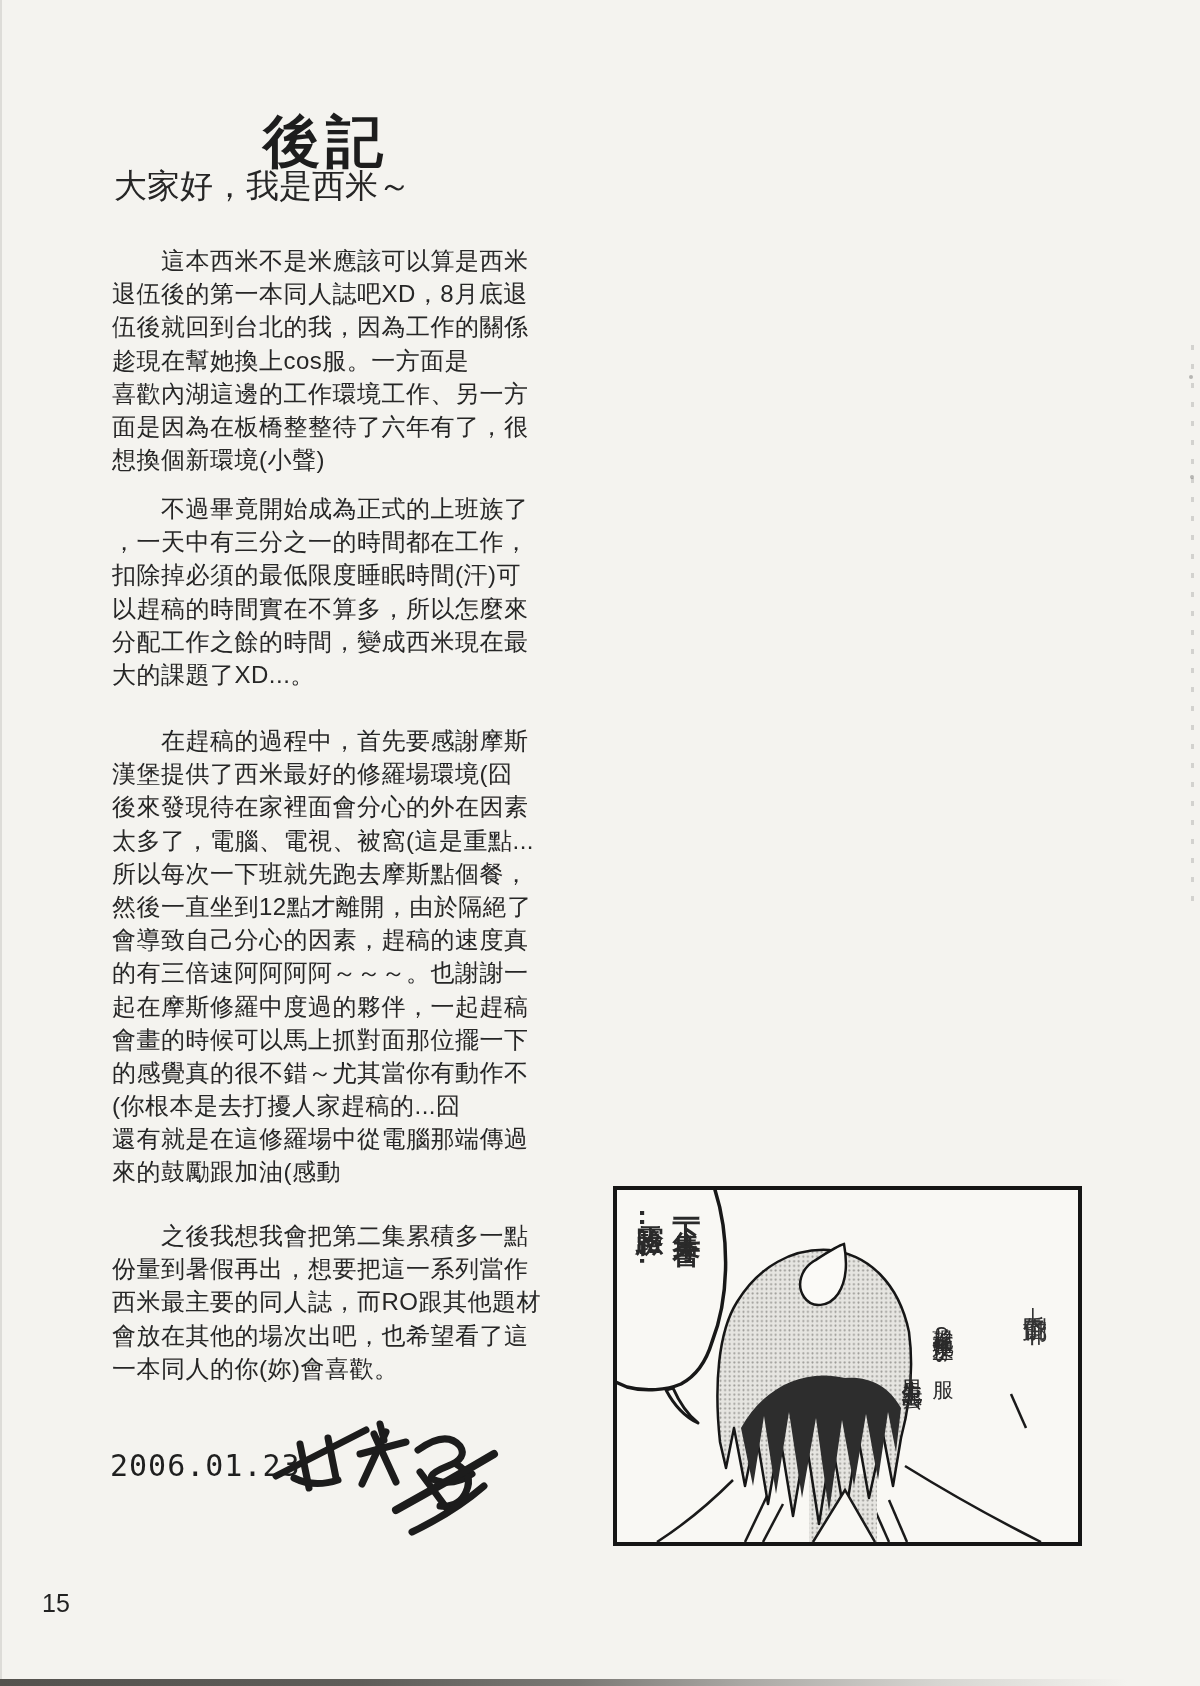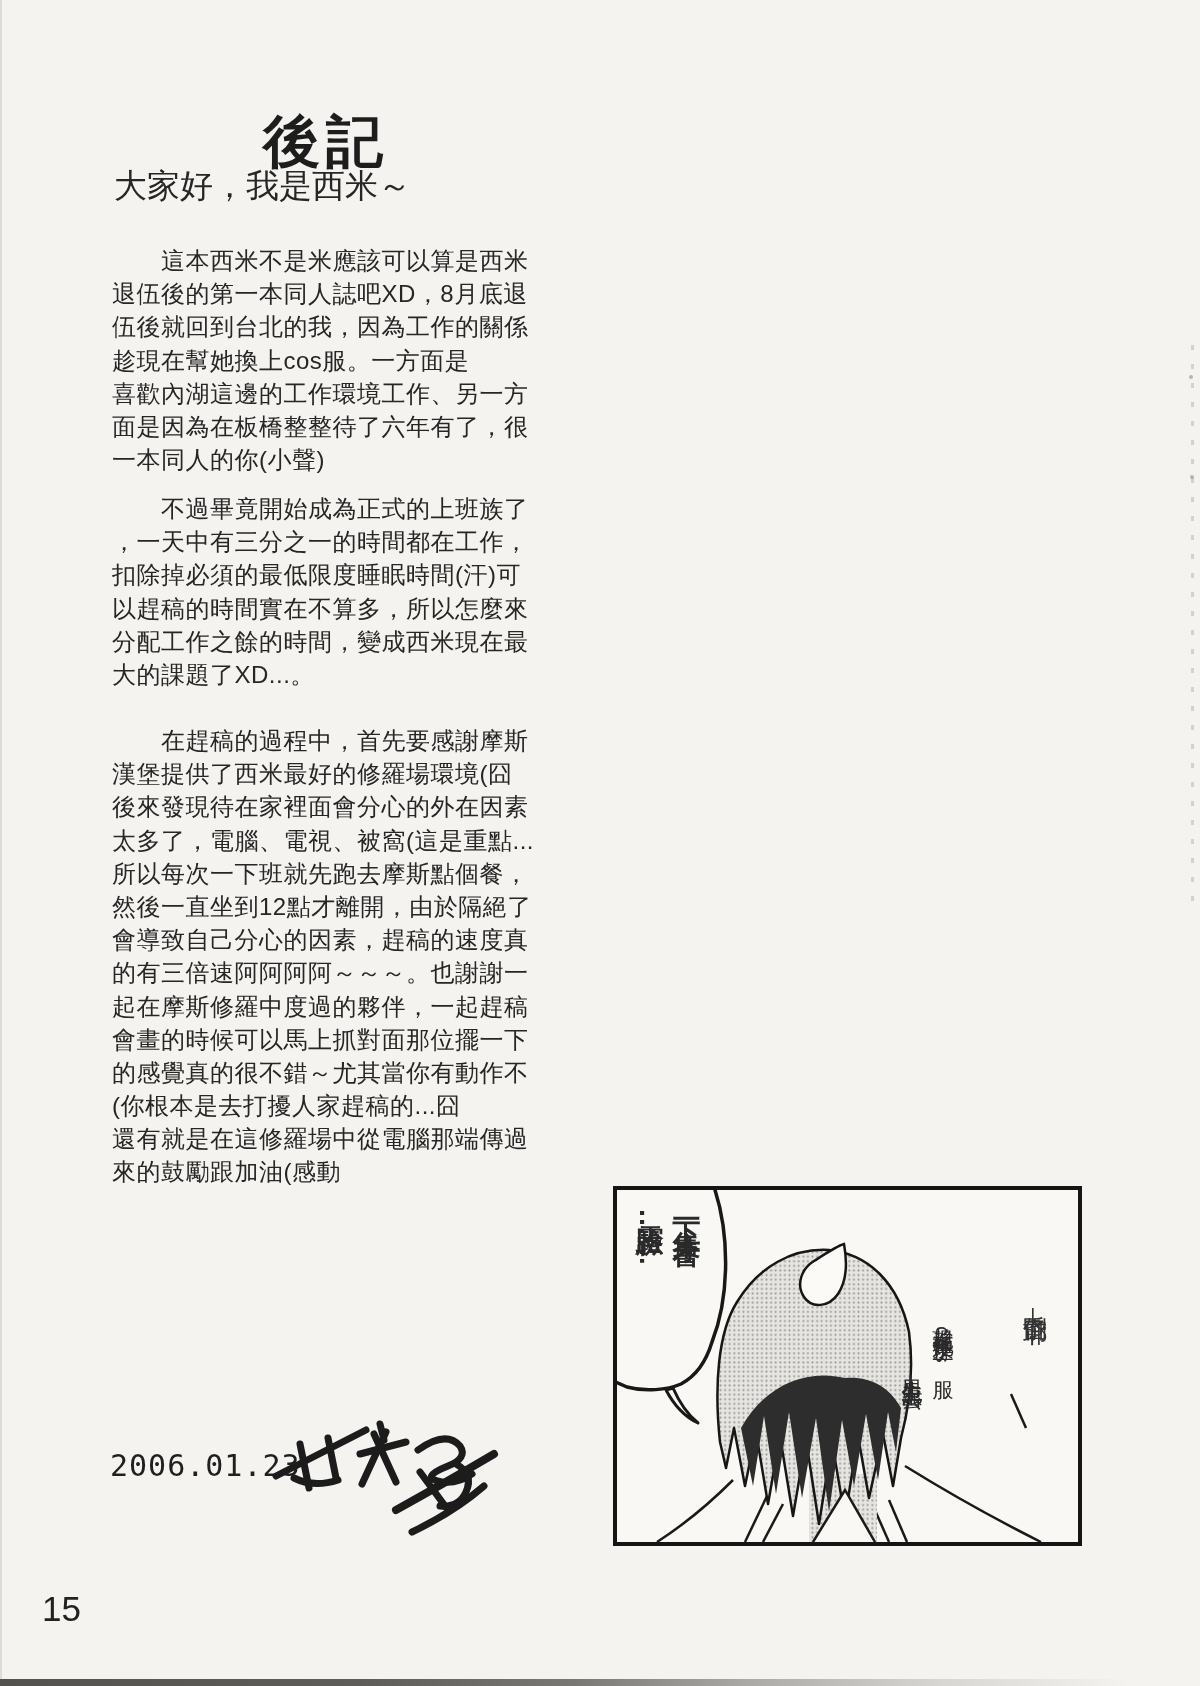--- a/index.html
+++ b/index.html
@@ -17,21 +17,21 @@
   #greeting{ font-size:33px; color:#262626; }
   .para{ left:112px; width:500px; }
   .tline{
     height:33.2px; line-height:33.2px; font-size:24px;
     letter-spacing:0.5px; white-space:pre; color:#262626;
   }
   #date-text{
     font-family:"DejaVu Sans Mono", monospace;
     font-size:30px; letter-spacing:1px; color:#1f1f1f;
   }
-  #page-number{ font-size:35px; color:#222; }
+  #page-number{ font-size:25px; color:#222; }
   #comic-panel{
     left:613px; top:1186px; width:461px; height:352px;
     border:4px solid #151515; background:#f9f8f4;
   }
   .vtext{
     writing-mode:vertical-rl; text-orientation:mixed;
     white-space:pre; color:#2a2a2a;
   }
   #bubble-text-right{ left:50px; top:10px; font-size:28px; letter-spacing:4px; font-weight:bold; }
   #bubble-text-left{ left:13px; top:14px; font-size:28px; letter-spacing:2px; font-weight:bold; }
@@ -60,21 +60,21 @@
 
   <div id="greeting" class="abs" style="left:114px; top:164px;">大家好，我是西米～</div>
 
   <div class="abs para" style="top:244px;">
       <div class="tline">　　這本西米不是米應該可以算是西米</div>
       <div class="tline">退伍後的第一本同人誌吧XD，8月底退</div>
       <div class="tline">伍後就回到台北的我，因為工作的關係</div>
       <div class="tline">趁現在幫她換上cos服。一方面是</div>
       <div class="tline">喜歡內湖這邊的工作環境工作、另一方</div>
       <div class="tline">面是因為在板橋整整待了六年有了，很</div>
-      <div class="tline">一本同人的你(小聲)</div>
+      <div class="tline">想換個新環境(小聲)</div>
     </div>
   <div class="abs para" style="top:492px;">
       <div class="tline">　　不過畢竟開始成為正式的上班族了</div>
       <div class="tline">，一天中有三分之一的時間都在工作，</div>
       <div class="tline">扣除掉必須的最低限度睡眠時間(汗)可</div>
       <div class="tline">以趕稿的時間實在不算多，所以怎麼來</div>
       <div class="tline">分配工作之餘的時間，變成西米現在最</div>
       <div class="tline">大的課題了XD...。</div>
     </div>
   <div class="abs para" style="top:724px;">
@@ -85,20 +85,27 @@
       <div class="tline">所以每次一下班就先跑去摩斯點個餐，</div>
       <div class="tline">然後一直坐到12點才離開，由於隔絕了</div>
       <div class="tline">會導致自己分心的因素，趕稿的速度真</div>
       <div class="tline">的有三倍速阿阿阿阿～～～。也謝謝一</div>
       <div class="tline">起在摩斯修羅中度過的夥伴，一起趕稿</div>
       <div class="tline">會畫的時候可以馬上抓對面那位擺一下</div>
       <div class="tline">的感覺真的很不錯～尤其當你有動作不</div>
       <div class="tline">(你根本是去打擾人家趕稿的...囧</div>
       <div class="tline">還有就是在這修羅場中從電腦那端傳過</div>
       <div class="tline">來的鼓勵跟加油(感動</div>
+    </div>
+  <div class="abs para" style="top:1219px;">
+      <div class="tline">　　之後我想我會把第二集累積多一點</div>
+      <div class="tline">份量到暑假再出，想要把這一系列當作</div>
+      <div class="tline">西米最主要的同人誌，而RO跟其他題材</div>
+      <div class="tline">會放在其他的場次出吧，也希望看了這</div>
+      <div class="tline">一本同人的你(妳)會喜歡。</div>
     </div>
 
   <div id="date-text" class="abs" style="left:110px; top:1448px;">2006.01.23</div>
 
   <svg class="abs" style="left:268px; top:1412px;" width="235" height="155" viewBox="0 0 235 155">
     <g fill="none" stroke="#1c1c1c" stroke-width="7" stroke-linecap="round" stroke-linejoin="round">
       <path d="M8,64 L98,18"></path>
       <path d="M32,32 l9,44"></path>
       <path d="M60,26 l8,40"></path>
       <path d="M26,66 q20,10 44,2"></path>

